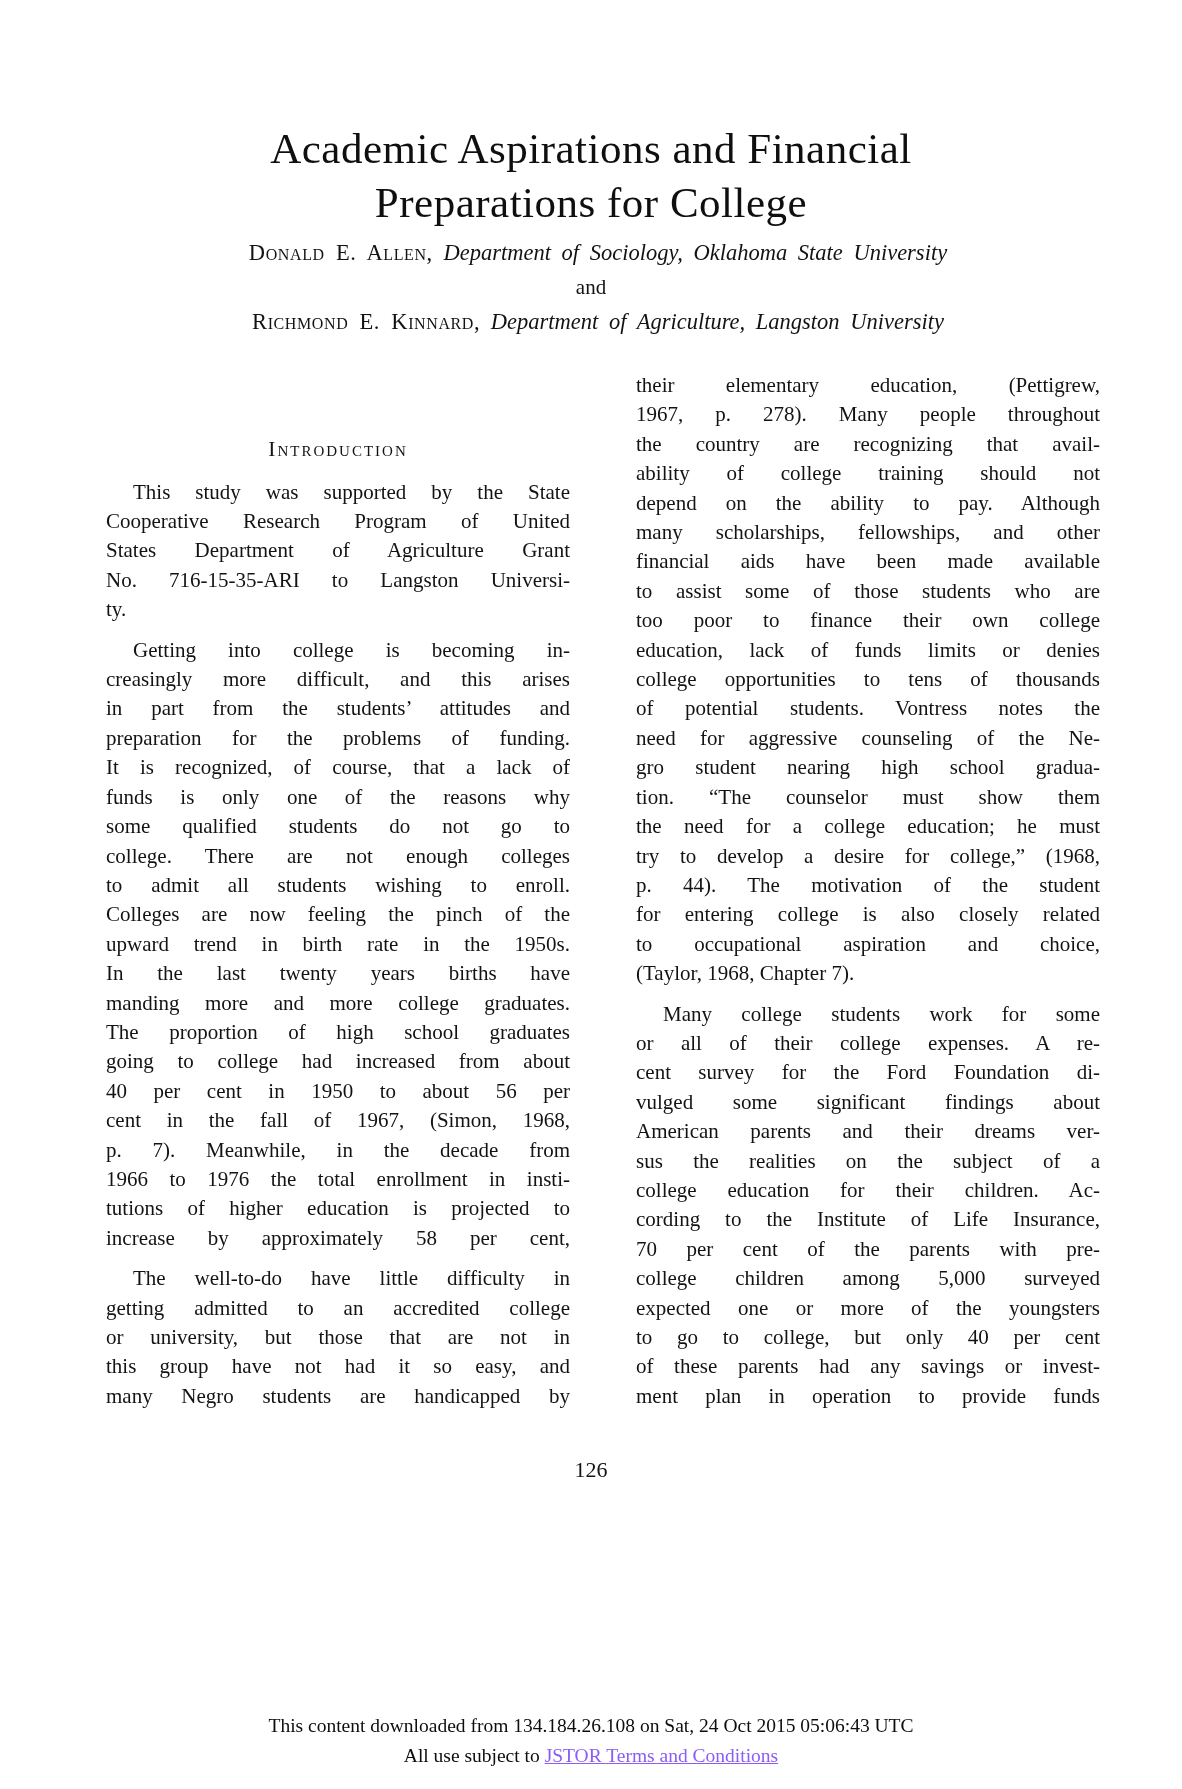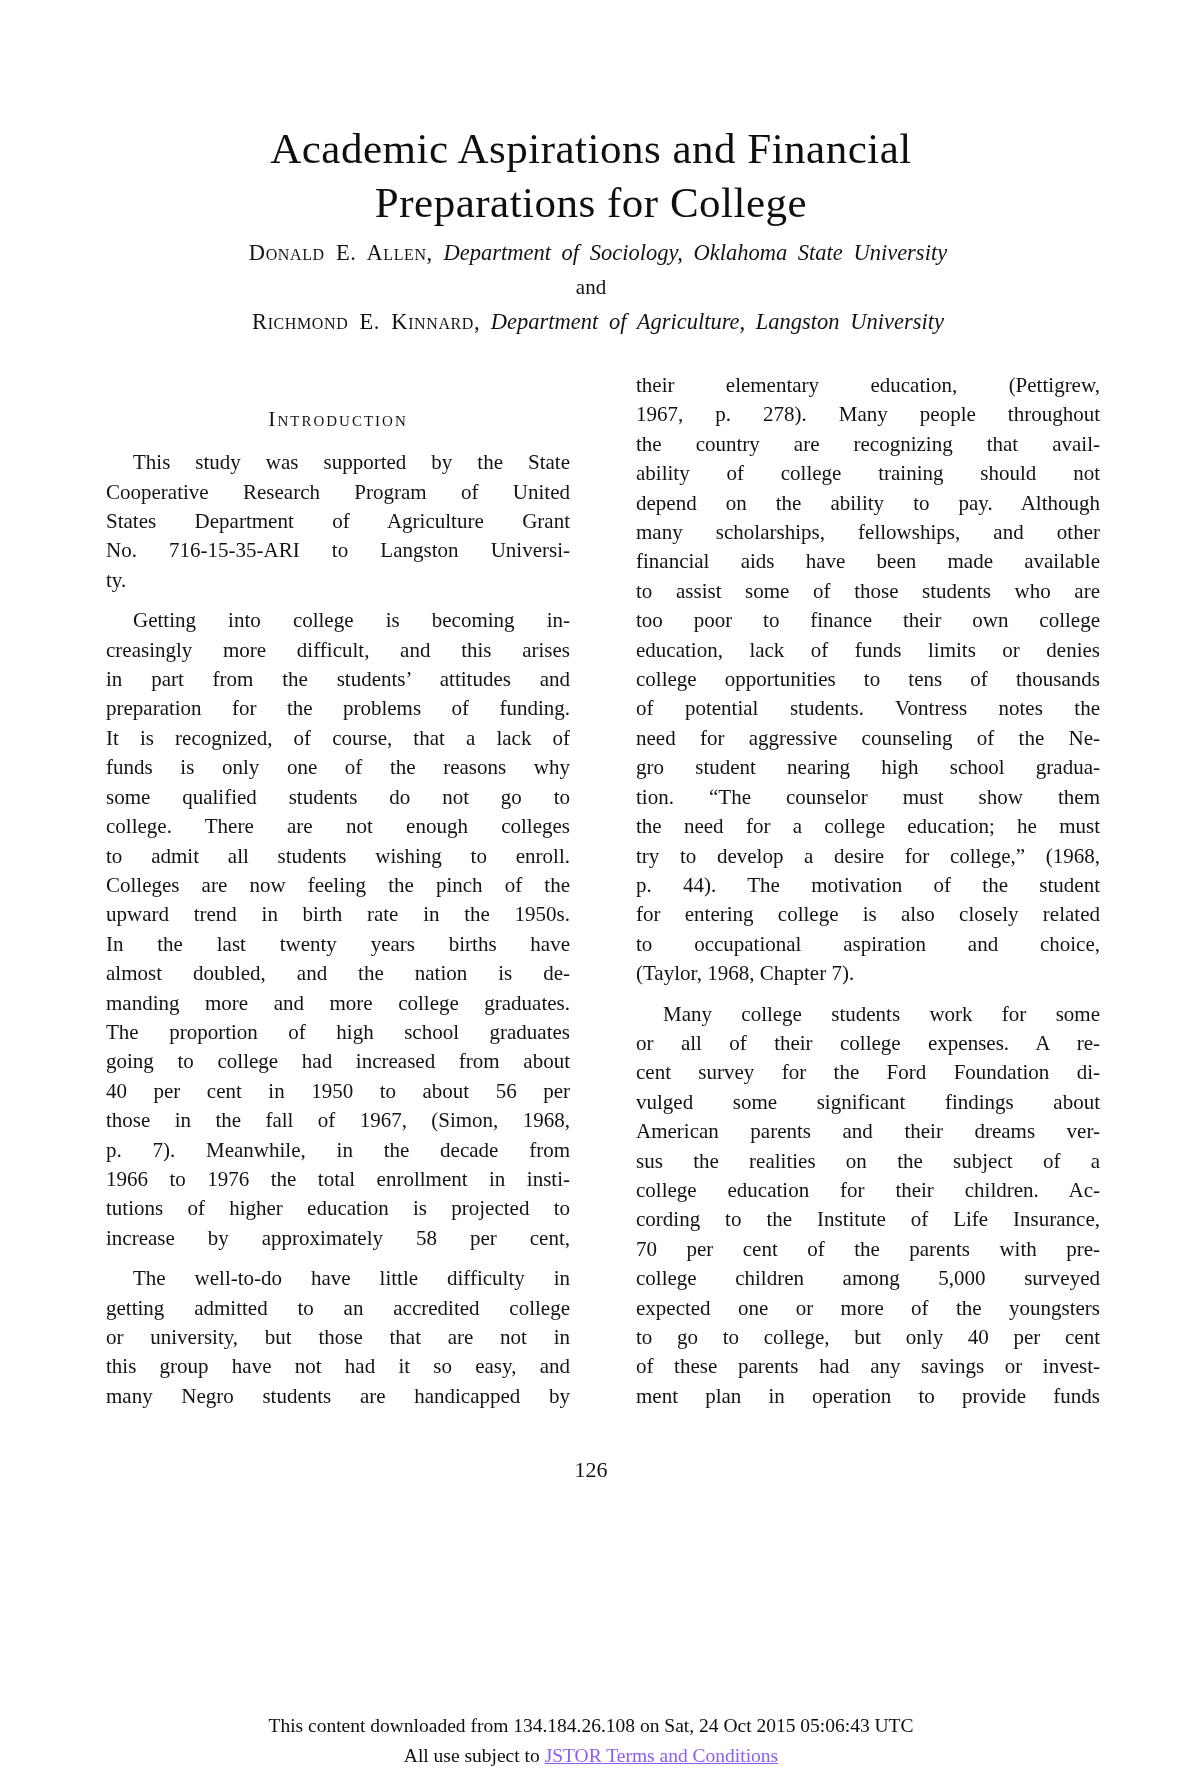--- a/index.html
+++ b/index.html
@@ -157,26 +157,25 @@
             <div class="line">in part from the students’ attitudes and</div>
             <div class="line">preparation for the problems of funding.</div>
             <div class="line">It is recognized, of course, that a lack of</div>
             <div class="line">funds is only one of the reasons why</div>
             <div class="line">some qualified students do not go to</div>
             <div class="line">college.  There are not enough colleges</div>
             <div class="line">to admit all students wishing to enroll.</div>
             <div class="line">Colleges are now feeling the pinch of the</div>
             <div class="line">upward trend in birth rate in the 1950s.</div>
             <div class="line">In the last twenty years births have</div>
-            <div class="line">almost doubled, and the nation is de-</div>
             <div class="line">manding more and more college graduates.</div>
             <div class="line">The proportion of high school graduates</div>
             <div class="line">going to college had increased from about</div>
             <div class="line">40 per cent in 1950 to about 56 per</div>
-            <div class="line">those in the fall of 1967, (Simon, 1968,</div>
+            <div class="line">cent in the fall of 1967, (Simon, 1968,</div>
             <div class="line">p. 7).  Meanwhile, in the decade from</div>
             <div class="line">1966 to 1976 the total enrollment in insti-</div>
             <div class="line">tutions of higher education is projected to</div>
             <div class="line">increase by approximately 58 per cent,</div>
           </div>
           <div class="para">
             <div class="line indent">The well-to-do have little difficulty in</div>
             <div class="line">getting admitted to an accredited college</div>
             <div class="line">or university, but those that are not in</div>
             <div class="line">this group have not had it so easy, and</div>

